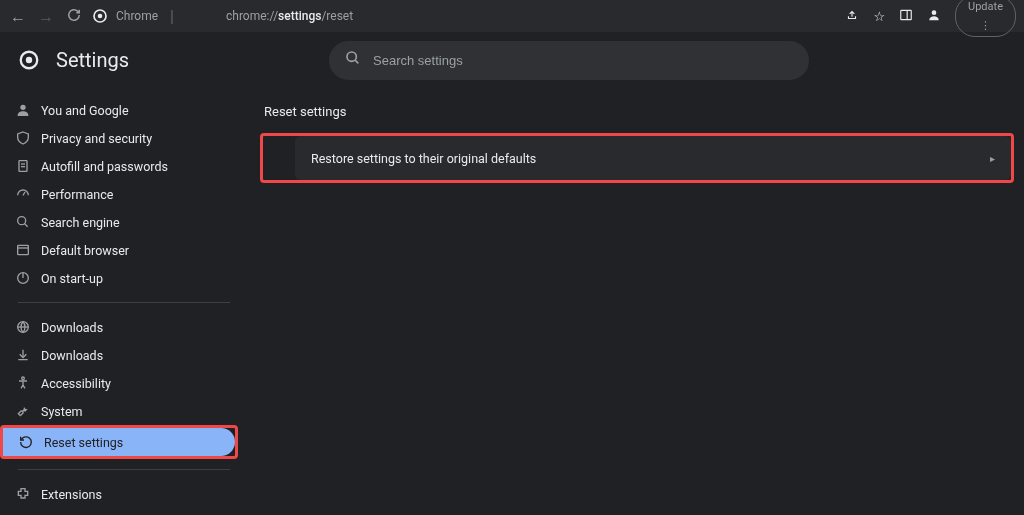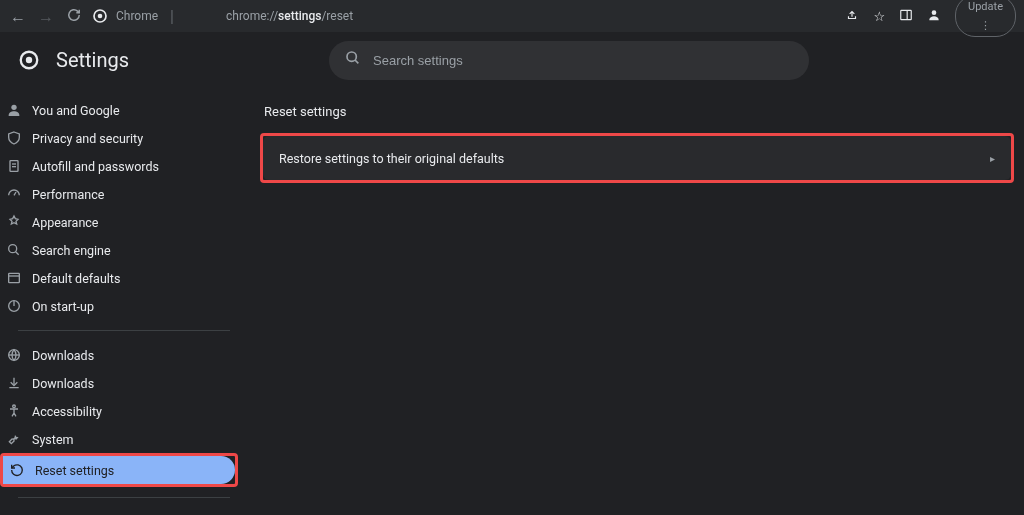--- a/index.html
+++ b/index.html
@@ -20,32 +20,32 @@
     .header { height: 56px; display: flex; align-items: center; padding-left: 18px; }
     .header-chrome-icon { width: 22px; height: 22px; margin-right: 16px; }
     .header-title { font-size: 20px; color: #e8eaed; font-weight: 400; }
     .search-container { margin-left: 200px; background: #303134; border-radius: 22px; height: 39px; width: 480px; display: flex; align-items: center; padding: 0 16px; }
     .search-icon { color: #9aa0a6; margin-right: 12px; }
     .search-input { background: transparent; border: none; color: #e8eaed; font-size: 13px; outline: none; flex: 1; }
     .search-input::placeholder { color: #9aa0a6; }
     
     .body-container { display: flex; height: calc(100% - 88px); }
     .sidebar { width: 250px; padding-top: 8px; overflow-y: auto; }
-    .sidebar-item { height: 28px; display: flex; align-items: center; padding-left: 6px; color: #e8eaed; font-size: 12.5px; cursor: pointer; border-radius: 0 14px 14px 0; margin-right: 12px; }
+    .sidebar-item { height: 28px; display: flex; align-items: center; padding-left: 15px; color: #e8eaed; font-size: 12.5px; cursor: pointer; border-radius: 0 14px 14px 0; margin-right: 12px; }
     .sidebar-item .icon { width: 26px; display: flex; align-items: center; color: #9aa0a6; }
     .sidebar-item.active { background: #8ab4f8; color: #202124; }
     .sidebar-item.active .icon { color: #202124; }
     .sidebar-separator { height: 1px; background: #3c4043; margin: 10px 20px 10px 18px; }
     
     .highlight-box { border: 3px solid #ee4848; border-radius: 4px; margin-right: 12px; }
     .highlight-box .sidebar-item { margin-right: 0; }
     
     .main { flex: 1; padding: 16px 10px 0 10px; }
     .section-title { font-size: 13px; color: #e8eaed; margin-bottom: 14px; padding-left: 4px; }
-    .card-highlight { border: 3px solid #ee4848; border-radius: 4px; }
+    .card-highlight { border: 3px solid #ee4848; border-radius: 4px; padding-left: 32px; }
     .card { background: #292a2d; border-radius: 6px; height: 44px; display: flex; align-items: center; padding: 0 16px; cursor: pointer; }
     .card-text { font-size: 12.5px; color: #e8eaed; flex: 1; }
     .chevron { color: #9aa0a6; font-size: 10px; }
     
     svg.chrome-logo circle.outer { fill: none; stroke: #e8eaed; stroke-width: 2.5; }
     svg.chrome-logo circle.inner { fill: #e8eaed; }
   </style>
 </head>
 <body>
 
@@ -144,42 +144,34 @@
           <svg width="16" height="16" viewBox="0 0 24 24" fill="none" stroke="#9aa0a6" stroke-width="2">
             <path d="M4 14a8 8 0 0 1 16 0"></path>
             <line x1="12" y1="14" x2="15" y2="9"></line>
           </svg>
         </span>
       <span>Performance</span>
     </div>
     <div class="sidebar-item">
       <span class="icon">
           <svg width="16" height="16" viewBox="0 0 24 24" fill="none" stroke="#9aa0a6" stroke-width="2">
-            <path d="M12 3l2 4 4 1-3 3 1 4-4-2-4 2 1-4-3-3 4-1z"></path>
-          </svg>
-        </span>
-      <span>Appearance</span>
-    </div>
-    <div class="sidebar-item">
-      <span class="icon">
-          <svg width="16" height="16" viewBox="0 0 24 24" fill="none" stroke="#9aa0a6" stroke-width="2">
             <circle cx="10" cy="10" r="6"></circle>
             <line x1="19" y1="19" x2="14.5" y2="14.5"></line>
           </svg>
         </span>
       <span>Search engine</span>
     </div>
     <div class="sidebar-item">
       <span class="icon">
           <svg width="16" height="16" viewBox="0 0 24 24" fill="none" stroke="#9aa0a6" stroke-width="2">
             <rect x="4" y="5" width="16" height="14" rx="1"></rect>
             <line x1="4" y1="9" x2="20" y2="9"></line>
           </svg>
         </span>
-      <span>Default defaults</span>
+      <span>Default browser</span>
     </div>
     <div class="sidebar-item">
       <span class="icon">
           <svg width="16" height="16" viewBox="0 0 24 24" fill="none" stroke="#9aa0a6" stroke-width="2">
             <circle cx="12" cy="12" r="8"></circle>
             <line x1="12" y1="4" x2="12" y2="12"></line>
           </svg>
         </span>
       <span>On start-up</span>
     </div>

